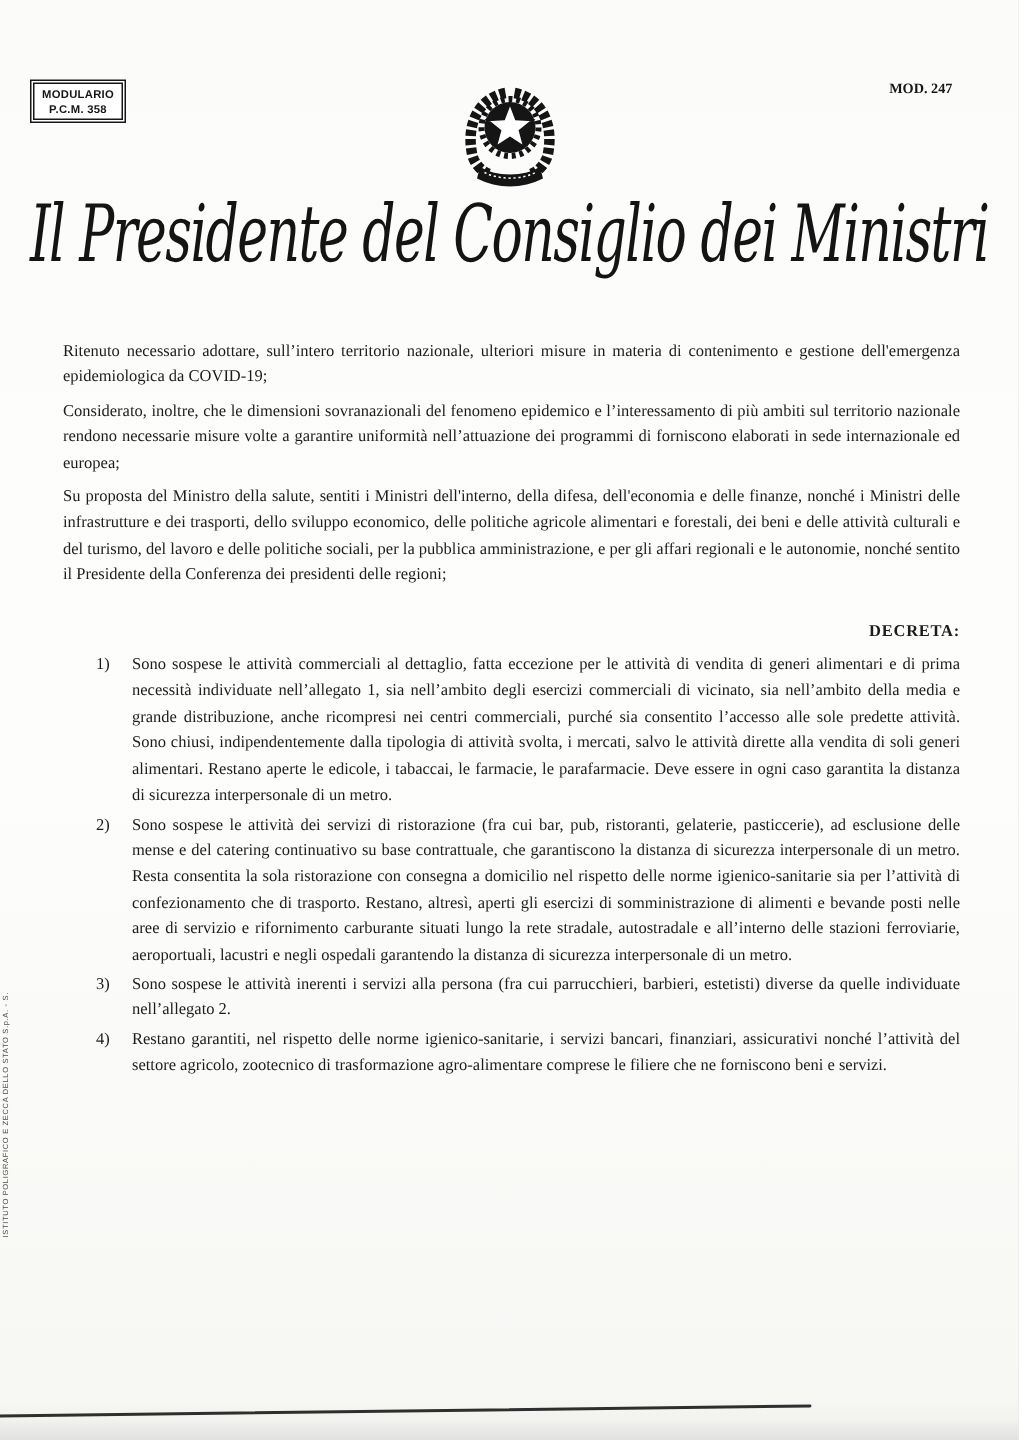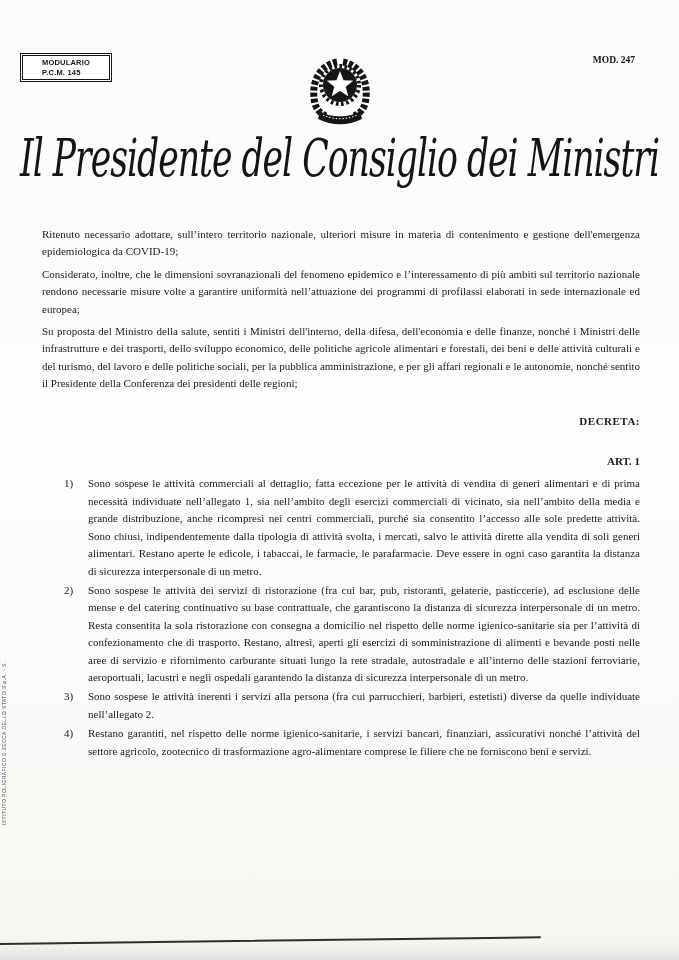--- a/index.html
+++ b/index.html
@@ -17,22 +17,22 @@
     font-family: "Liberation Serif", serif;
     color: #1c1c1c;
   }
 
   
   .modulario-box {
     position: absolute;
     left: 20px;
     top: 53px;
     border: 3px double #161616;
-    padding: 2px 19px;
-    text-align: left;
+    padding: 2px 5px;
+    text-align: center;
     font-family: "Liberation Sans", sans-serif;
     font-size: 7.5px;
     font-weight: 700;
     line-height: 9.5px;
     letter-spacing: 0.2px;
     color: #161616;
     background: #fff;
   }
   .mod-number {
     position: absolute;
@@ -148,21 +148,21 @@
     background: linear-gradient(180deg, rgba(0,0,0,0) 0%, rgba(0,0,0,0.05) 100%);
   }
 </style>
 </head>
 <body>
 
 <div class="page">
 
   <div class="modulario-box">
     <div>MODULARIO</div>
-    <div>P.C.M. 145</div>
+    <div>P.C.M. 358</div>
   </div>
   <div class="mod-number">MOD. 247</div>
 
   <div class="emblem">
     <svg width="66" height="74" viewBox="0 0 66 74" xmlns="http://www.w3.org/2000/svg">
 
       <path d="M30,7 C13,10 3,27 8,49 C10,55 14,59 19,61" fill="none" stroke="#151515" stroke-width="7" stroke-dasharray="4 2"></path>
       <path d="M36,7 C53,10 63,27 58,49 C56,55 52,59 47,61" fill="none" stroke="#151515" stroke-width="7" stroke-dasharray="4 2"></path>
 
       <circle cx="33" cy="30" r="19" fill="none" stroke="#151515" stroke-width="4" stroke-dasharray="2.6 2.6"></circle>
@@ -173,26 +173,25 @@
       <path d="M13,56 C22,63 44,63 53,56 L55,64 C41,71 25,71 11,64 Z" fill="#151515"></path>
       <path d="M16,60 C26,65 40,65 50,60" fill="none" stroke="#fdfdfc" stroke-width="1" stroke-dasharray="1.5 1.8"></path>
     </svg>
   </div>
 
   <div class="letterhead">Il Presidente del Consiglio dei Ministri</div>
 
   <div class="content">
 
     <p>Ritenuto  necessario  adottare,  sull’intero  territorio  nazionale,  ulteriori  misure  in  materia  di contenimento e gestione dell'emergenza epidemiologica da COVID-19;</p>
-    <p>Considerato, inoltre, che le dimensioni sovranazionali del fenomeno epidemico e l’interessamento di più  ambiti  sul  territorio  nazionale  rendono  necessarie  misure  volte  a  garantire  uniformità nell’attuazione dei programmi di profilassi elaborati in sede internazionale ed europea;</p>
+    <p>Considerato, inoltre, che le dimensioni sovranazionali del fenomeno epidemico e l’interessamento di più  ambiti  sul  territorio  nazionale  rendono  necessarie  misure  volte  a  garantire  uniformità nell’attuazione dei programmi di forniscono elaborati in sede internazionale ed europea;</p>
     <p>Su proposta del Ministro della salute, sentiti i Ministri dell'interno, della difesa, dell'economia e delle finanze, nonché i Ministri delle infrastrutture e dei trasporti, dello sviluppo economico, delle politiche agricole alimentari e forestali, dei beni e delle attività culturali e del turismo, del lavoro e delle politiche sociali, per la pubblica amministrazione, e per gli affari regionali e le autonomie, nonché sentito il Presidente della Conferenza dei presidenti delle regioni;</p>
 
     <p class="center decreta">DECRETA:</p>
 
-    <p class="center art-number">ART. 1</p>
 
 
     <div class="measures">
       <div class="item">
         <span class="item-num">1)</span>
         <span class="item-text">Sono sospese le attività commerciali al dettaglio, fatta eccezione per le attività di vendita di generi alimentari e di prima necessità individuate nell’allegato 1, sia nell’ambito degli esercizi commerciali di vicinato, sia nell’ambito della media e grande distribuzione, anche ricompresi nei centri commerciali, purché sia consentito l’accesso alle sole predette attività. Sono chiusi, indipendentemente dalla tipologia di attività svolta, i mercati, salvo le attività dirette alla vendita di soli generi alimentari. Restano aperte le edicole, i tabaccai, le farmacie, le parafarmacie. Deve essere in ogni caso garantita la distanza di sicurezza interpersonale di un metro.</span>
       </div>
       <div class="item">
         <span class="item-num">2)</span>
         <span class="item-text">Sono sospese le attività dei servizi di ristorazione (fra cui bar, pub, ristoranti, gelaterie, pasticcerie), ad esclusione delle mense e del catering continuativo su base contrattuale, che garantiscono la distanza di sicurezza interpersonale di un metro. Resta consentita la sola ristorazione con consegna a domicilio nel rispetto delle norme igienico-sanitarie sia per l’attività di confezionamento che di trasporto. Restano, altresì, aperti gli esercizi di somministrazione di alimenti e bevande posti nelle aree di servizio e rifornimento carburante situati lungo la rete stradale, autostradale e all’interno delle stazioni ferroviarie, aeroportuali, lacustri e negli ospedali garantendo la distanza di sicurezza interpersonale di un metro.</span>

